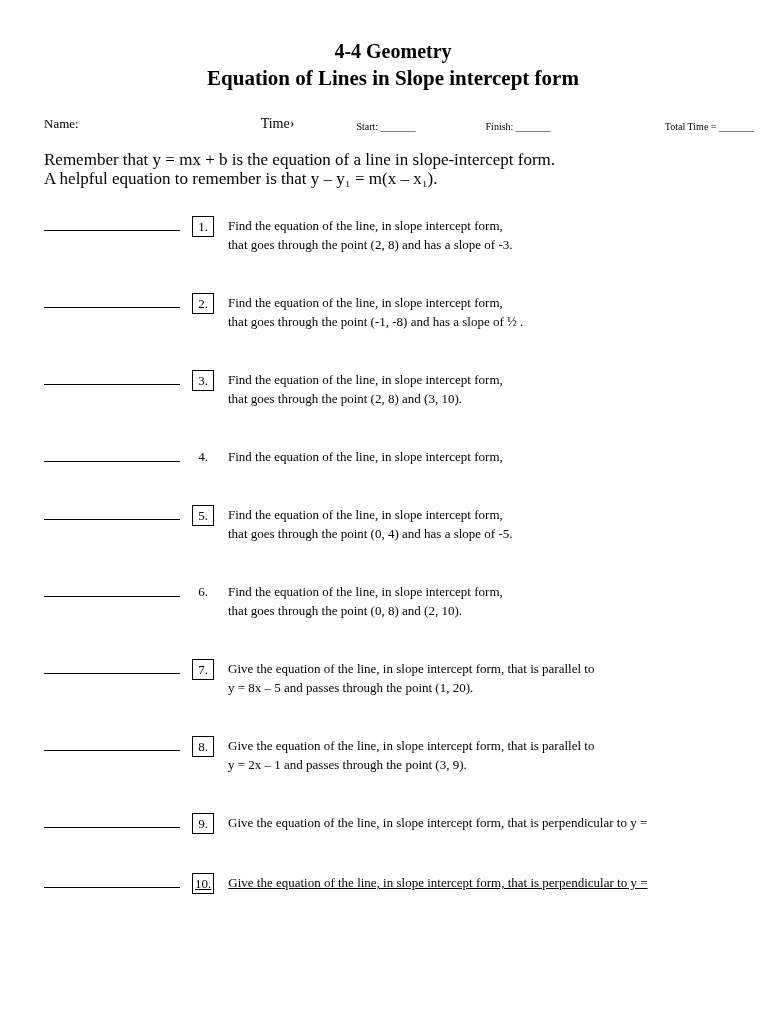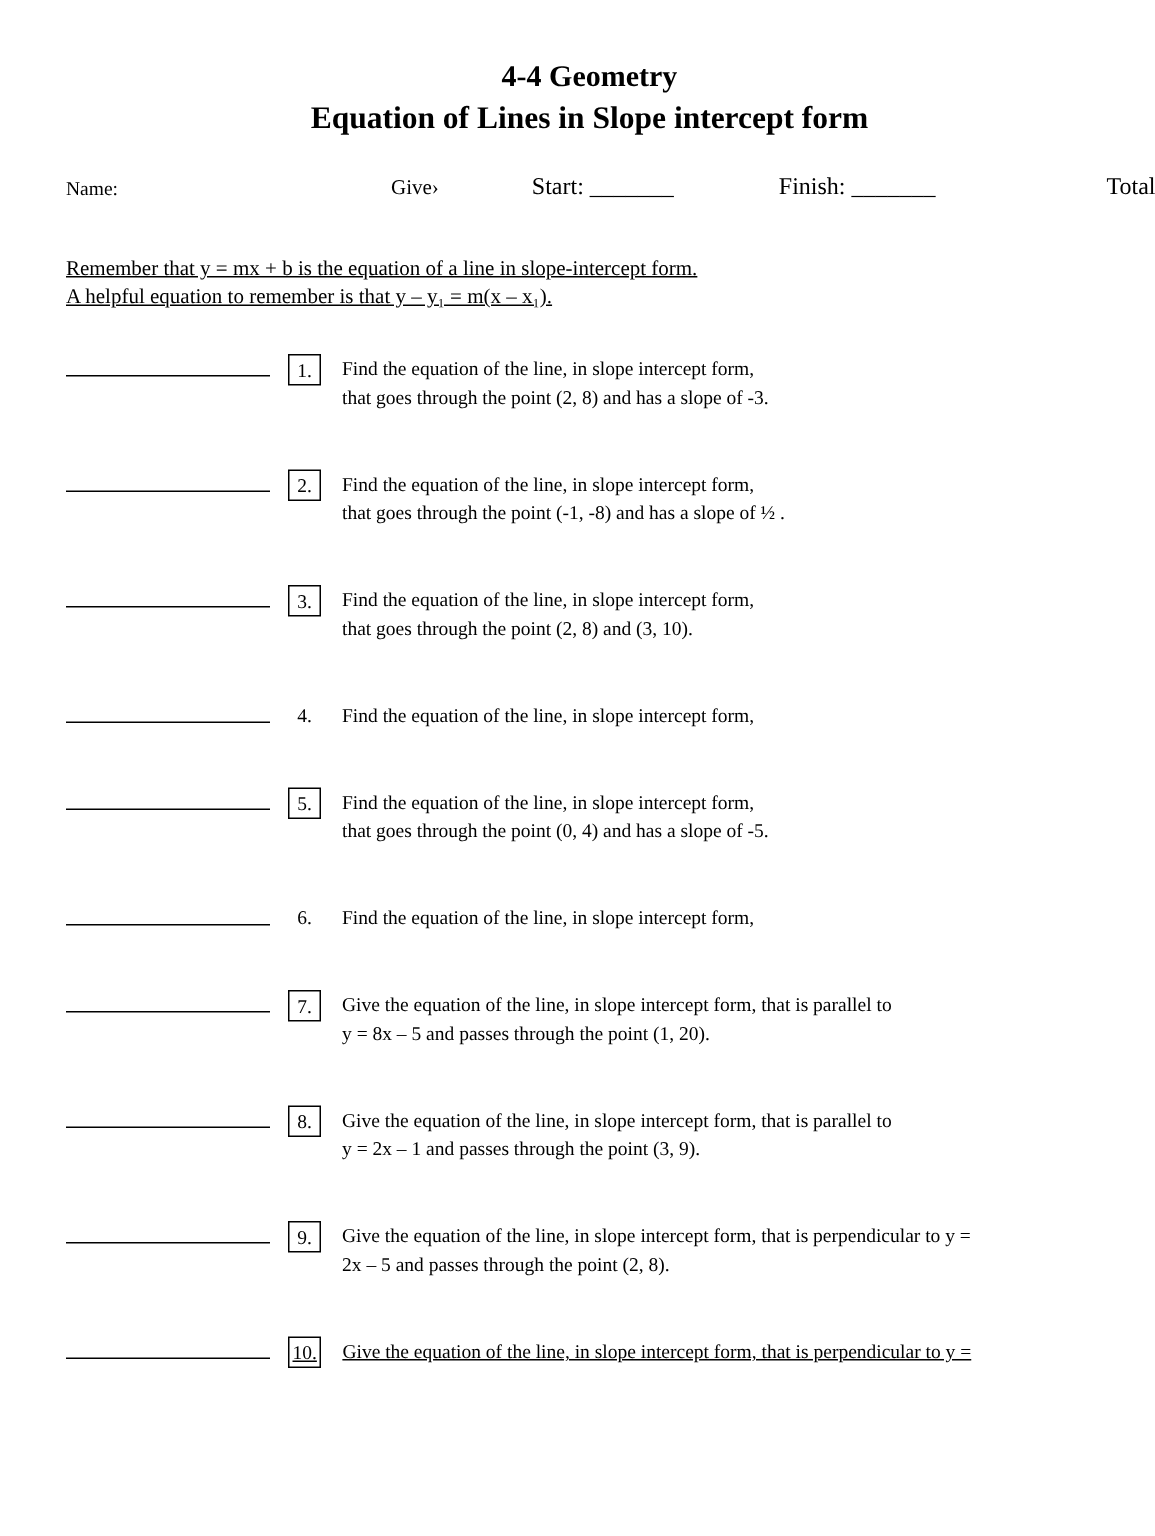--- a/index.html
+++ b/index.html
@@ -26,26 +26,26 @@
     gap: 48px;
   }
   .name-blank {
     display: inline-block;
     width: 148px;
     border-bottom: 1px solid #000;
     height: 14px;
     margin-left: 8px;
   }
   .time-lbl { margin-left: 78px; font-size: 14px; }
-  .small { font-size: 16px; }
+  .small { font-size: 10px; }
   .start-lbl  { margin-left: 14px; }
   .finish-lbl { margin-left: 22px; }
   .total-lbl  { margin-left: 66px; }
 
-  .intro { margin-top: 36px; font-size: 14px; line-height: 19px; text-decoration: underline; }
+  .intro { margin-top: 18px; font-size: 17px; line-height: 19px; }
 
   .problems { margin-top: 28px; }
   .problem {
     display: flex;
     align-items: flex-start;
     font-size: 13px;
     line-height: 19px;
     margin-bottom: 39px;
   }
   .answer-blank {
@@ -80,21 +80,21 @@
 <div class="page">
 
   <div class="title">
     <div class="t1">4-4 Geometry</div>
     <div class="t2">Equation of Lines in Slope intercept form</div>
   </div>
 
   <div class="info-row">
     <span>Name:</span>
     <span class="name-blank"></span>
-    <span class="time-lbl">Give›</span>
+    <span class="time-lbl">Time›</span>
     <span class="small start-lbl">Start: _______</span>
     <span class="small finish-lbl">Finish: _______</span>
     <span class="small total-lbl">Total Time = _______</span>
   </div>
 
   <div class="intro">
     <div>Remember that y = mx + b is the equation of a line in slope-intercept form.</div>
     <div>A helpful equation to remember is that y – y₁ = m(x – x₁).</div>
   </div>
 
@@ -142,20 +142,21 @@
         <div>Find the equation of the line, in slope intercept form,</div>
         <div>that goes through the point (0, 4) and has a slope of -5.</div>
       </div>
     </div>
 
     <div class="problem p6">
       <span class="answer-blank"></span>
       <span class="num">6.</span>
       <div class="ptext">
         <div>Find the equation of the line, in slope intercept form,</div>
+        <div>that goes through the point (0, 8) and (2, 10).</div>
       </div>
     </div>
 
     <div class="problem p7">
       <span class="answer-blank"></span>
       <span class="num boxed">7.</span>
       <div class="ptext">
         <div>Give the equation of the line, in slope intercept form, that is parallel to</div>
         <div>y = 8x – 5 and passes through the point (1, 20).</div>
       </div>
@@ -168,21 +169,20 @@
         <div>Give the equation of the line, in slope intercept form, that is parallel to</div>
         <div>y = 2x – 1 and passes through the point (3, 9).</div>
       </div>
     </div>
 
     <div class="problem p9">
       <span class="answer-blank"></span>
       <span class="num boxed">9.</span>
       <div class="ptext">
         <div>Give the equation of the line, in slope intercept form, that is perpendicular to y =</div>
-        <div>2x – 5 and passes through the point (2, 8).</div>
       </div>
     </div>
 
     <div class="problem p10">
       <span class="answer-blank"></span>
       <span class="num boxed">10.</span>
       <div class="ptext">
         <div>Give the equation of the line, in slope intercept form, that is perpendicular to y =</div>
         <div></div>
       </div>

